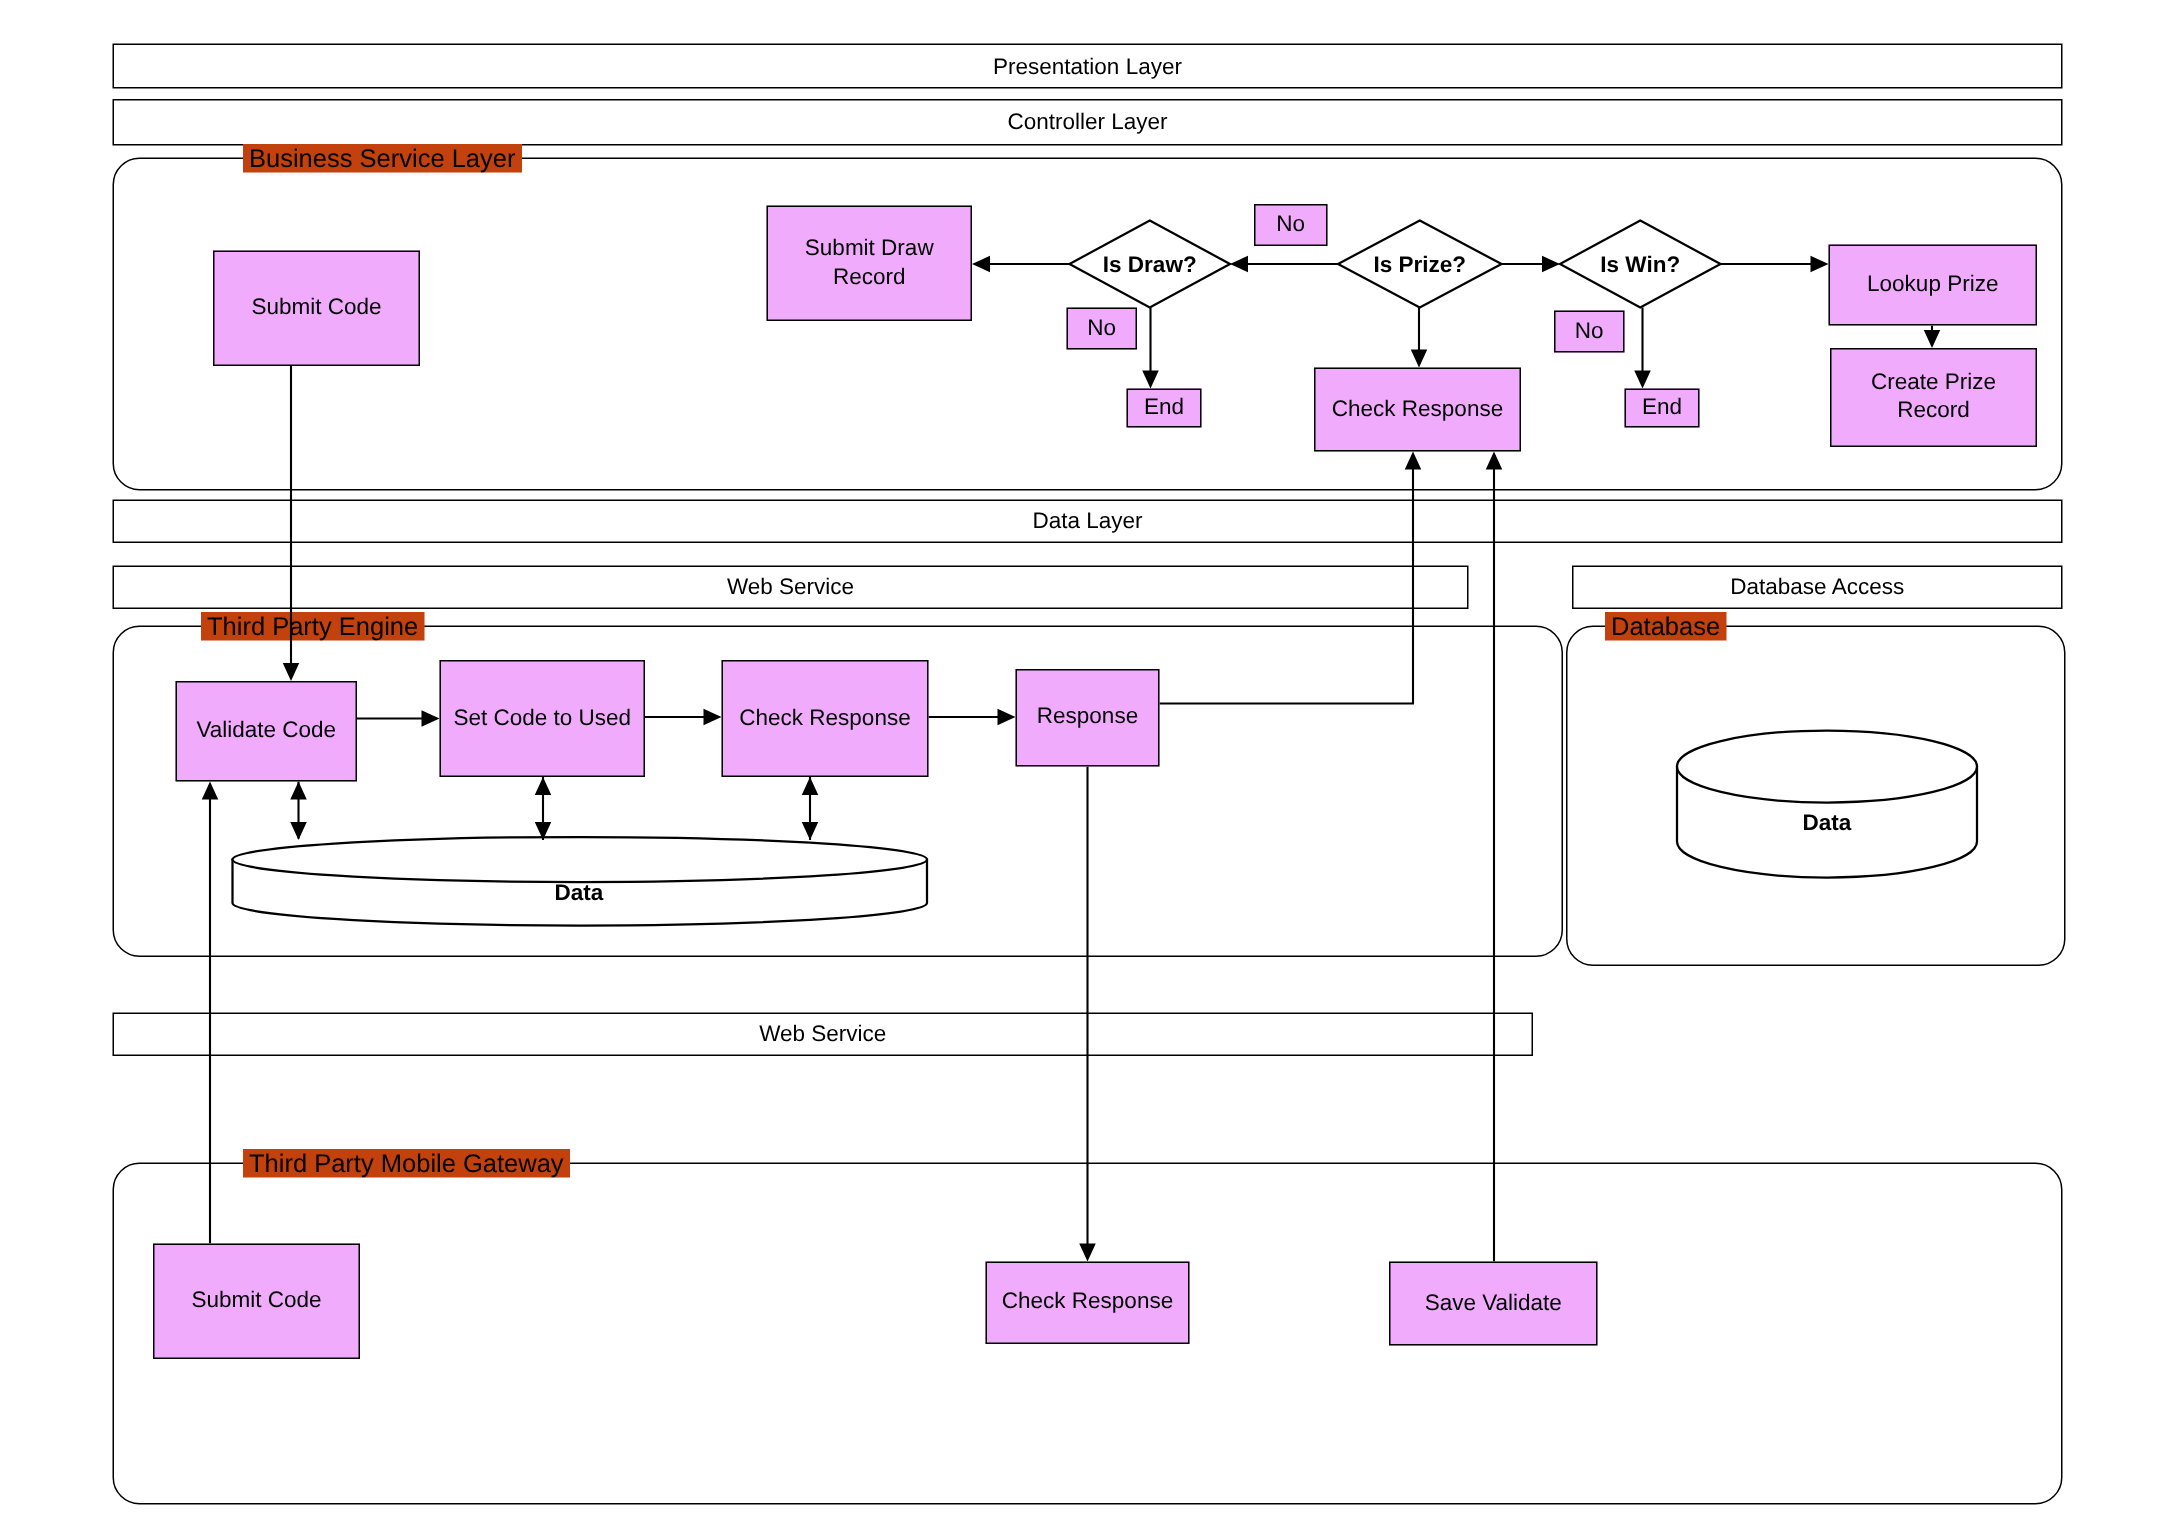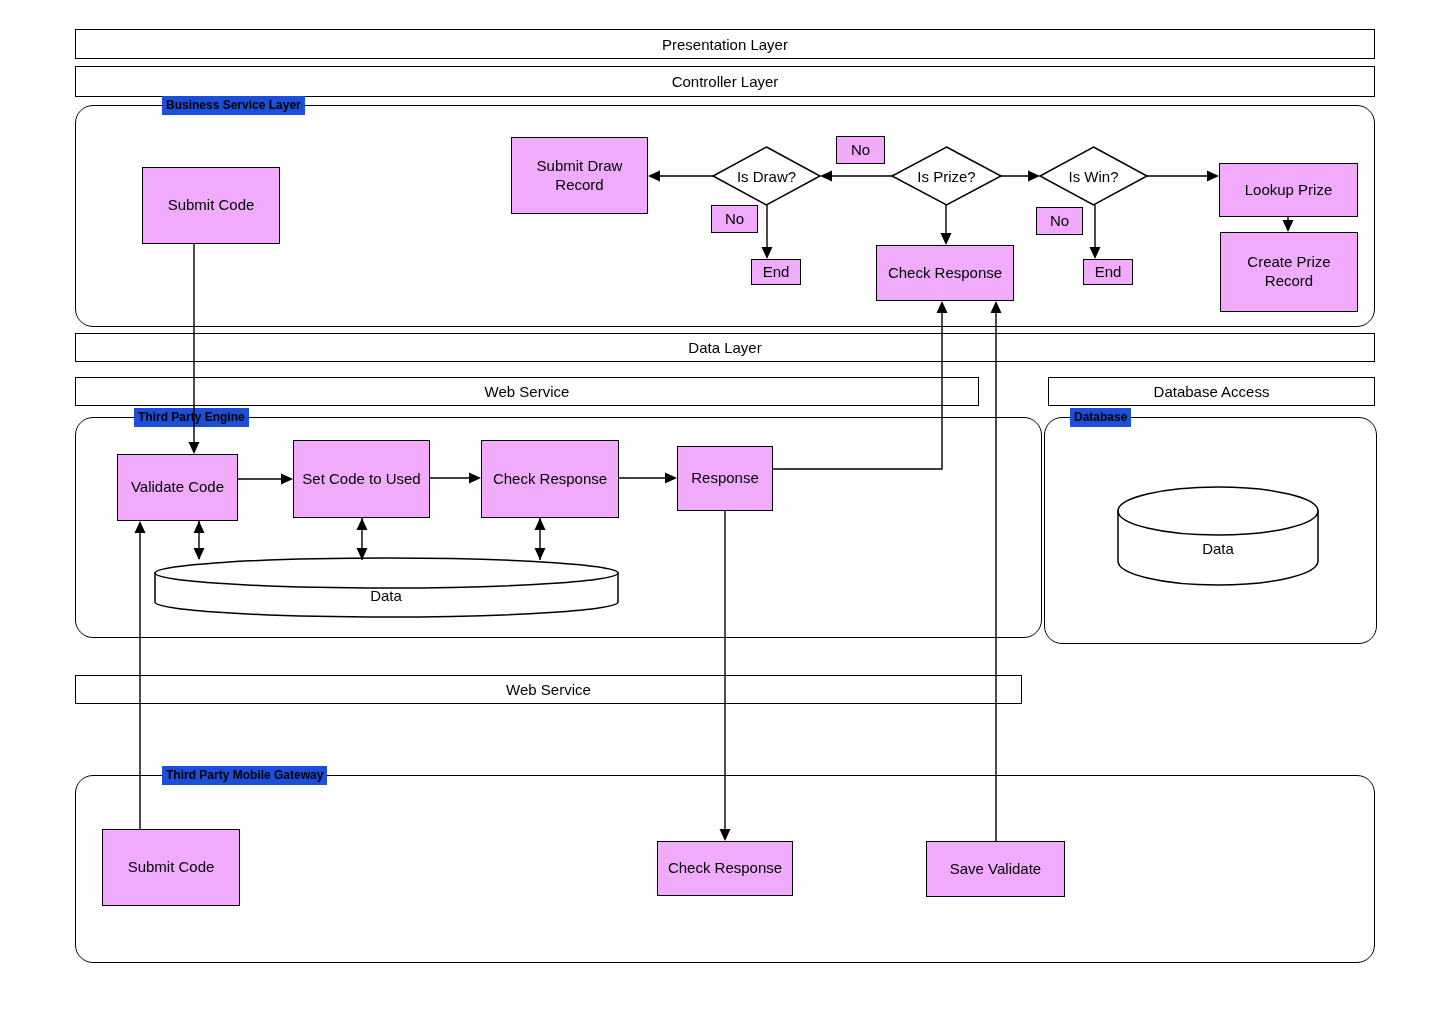--- a/index.html
+++ b/index.html
@@ -10,31 +10,31 @@
   .bar{
     position:absolute;border:1.5px solid #000;background:#fff;
     display:flex;align-items:center;justify-content:center;
     font-size:15px;box-sizing:border-box;
   }
   .container-box{
     position:absolute;border:1.5px solid #000;border-radius:18px;
     background:transparent;box-sizing:border-box;
   }
   .clabel{
-    position:absolute;top:-10px;font-size:12px;background:#1d4ed8;
-    padding:0 4px;white-space:nowrap;line-height:19px;font-weight:bold;
+    position:absolute;top:-10px;font-size:17px;background:#c2410c;
+    padding:0 4px;white-space:nowrap;line-height:19px;
   }
   .node{
     position:absolute;border:1.5px solid #000;background:#f0abfc;
     display:flex;align-items:center;justify-content:center;text-align:center;
     font-size:15px;line-height:1.25;box-sizing:border-box;white-space:pre-line;
   }
   .shape-label{
     position:absolute;display:flex;align-items:center;justify-content:center;
-    text-align:center;font-size:15px;pointer-events:none;
+    text-align:center;font-size:15px;pointer-events:none;font-weight:bold;
   }
   svg.overlay{position:absolute;left:0;top:0;}
   svg.overlay line, svg.overlay polyline, svg.overlay path{stroke:#000;stroke-width:1.4;fill:none;}
   svg.overlay polygon.head{fill:#000;stroke:none;}
   svg.overlay .shape{stroke:#000;stroke-width:1.5;fill:#fff;}
 </style>
 </head>
 <body>
 
 <div id="stage">
@@ -48,21 +48,21 @@
 
   <div class="container-box" style="left:75px;top:105px;width:1300px;height:222px">
     <span class="clabel" style="left:86px">Business Service Layer</span>
   </div>
   <div class="container-box" style="left:75px;top:417px;width:967px;height:221px">
     <span class="clabel" style="left:58px">Third Party Engine</span>
   </div>
   <div class="container-box" style="left:1044px;top:417px;width:333px;height:227px">
     <span class="clabel" style="left:25px">Database</span>
   </div>
-  <div class="container-box" style="left:75px;top:775px;width:1300px;height:188px">
+  <div class="container-box" style="left:75px;top:775px;width:1300px;height:228px">
     <span class="clabel" style="left:86px">Third Party Mobile Gateway</span>
   </div>
 
   <svg class="overlay" width="1441" height="1024" viewBox="0 0 1441 1024">
 
     <g>
       <path class="shape" d="M 155 573 L 155 602 A 231.5 15 0 0 0 618 602 L 618 573 Z"></path>
       <ellipse class="shape" cx="386.5" cy="573" rx="231.5" ry="15"></ellipse>
     </g>
 
@@ -161,21 +161,21 @@
   <div class="node" style="left:142px;top:167px;width:138px;height:77px">Submit Code</div>
   <div class="node" style="left:511px;top:137px;width:137px;height:77px">Submit Draw
 Record</div>
   <div class="node" style="left:836px;top:136px;width:49px;height:28px">No</div>
   <div class="node" style="left:711px;top:205px;width:47px;height:28px">No</div>
   <div class="node" style="left:751px;top:259px;width:50px;height:26px">End</div>
   <div class="node" style="left:876px;top:245px;width:138px;height:56px">Check Response</div>
   <div class="node" style="left:1036px;top:207px;width:47px;height:28px">No</div>
   <div class="node" style="left:1083px;top:259px;width:50px;height:26px">End</div>
   <div class="node" style="left:1219px;top:163px;width:139px;height:54px">Lookup Prize</div>
-  <div class="node" style="left:1220px;top:232px;width:138px;height:80px">Create Prize
+  <div class="node" style="left:1220px;top:232px;width:138px;height:66px">Create Prize
 Record</div>
 
   <div class="shape-label" style="left:713px;top:162px;width:107px;height:28px">Is Draw?</div>
   <div class="shape-label" style="left:892px;top:162px;width:109px;height:28px">Is Prize?</div>
   <div class="shape-label" style="left:1040px;top:162px;width:107px;height:28px">Is Win?</div>
 
   <div class="node" style="left:293px;top:440px;width:137px;height:78px">Set Code to Used</div>
   <div class="node" style="left:117px;top:454px;width:121px;height:67px">Validate Code</div>
   <div class="node" style="left:481px;top:440px;width:138px;height:78px">Check Response</div>
   <div class="node" style="left:677px;top:446px;width:96px;height:65px">Response</div>

